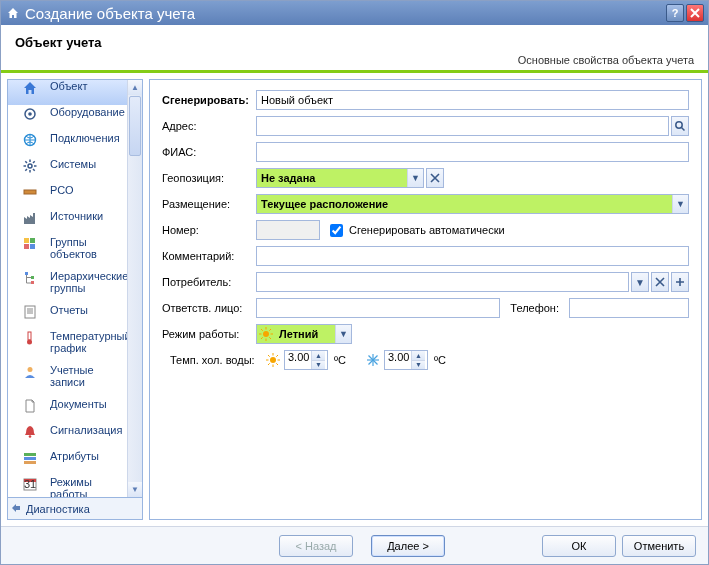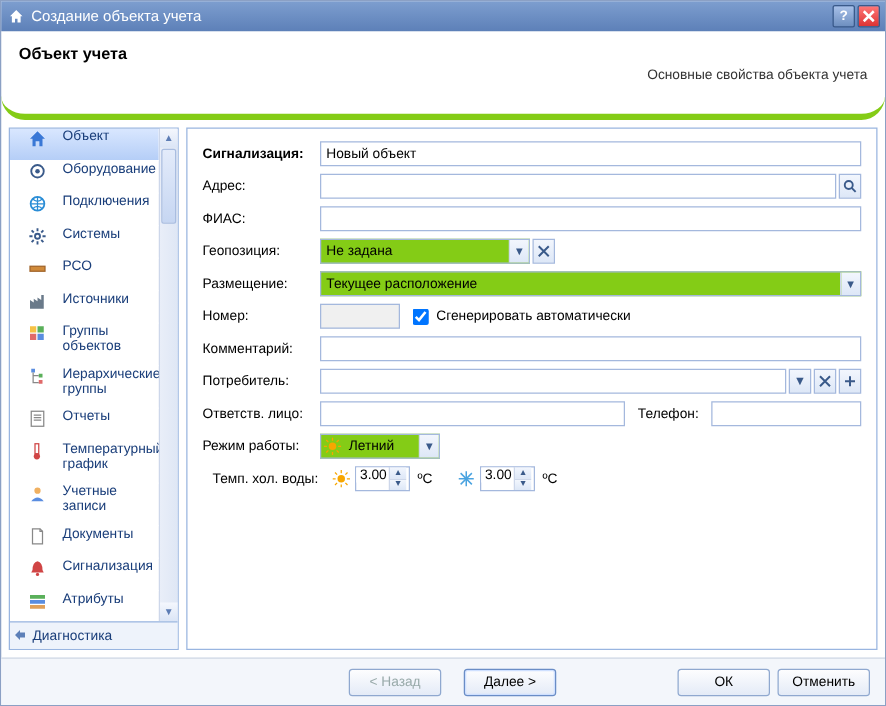--- a/index.html
+++ b/index.html
@@ -1,24 +1,24 @@
 <!DOCTYPE html>
 <html><head>
 <meta charset="utf-8">
 <style>
 * { box-sizing: border-box; margin: 0; padding: 0; font-family: Tahoma, Arial, sans-serif; font-size: 11px; }
 body { background: #fff; }
 .window { width: 709px; height: 565px; border: 1px solid #8ba0c4; background: #fff; display: flex; flex-direction: column; }
 .titlebar { height: 24px; background: linear-gradient(to bottom, #7d9ecf, #5d80b8); display: flex; align-items: center; padding: 0 4px; color: #fff; }
 .titlebar-icon { width: 16px; height: 16px; margin-right: 4px; display: flex; align-items: center; justify-content: center; }
-.title-text { flex: 1; font-size: 12px; }
+.title-text { flex: 1; font-size: 15px; }
 .tb-btn { width: 18px; height: 18px; margin-left: 2px; border: 1px solid #3a5a8a; border-radius: 2px; display: flex; align-items: center; justify-content: center; cursor: pointer; }
 .tb-help { background: linear-gradient(#a7c0e8, #6e8fc0); color: #fff; font-weight: bold; }
 .tb-close { background: linear-gradient(#f77, #d33); color: #fff; font-weight: bold; }
-.header { padding: 10px 14px 25px; border-bottom: 5px solid #84cc16; border-radius: 19px; }
+.header { padding: 10px 14px 4px; border-bottom: 3px solid #84cc16; }
 .header-title { font-size: 13px; font-weight: bold; color: #000; margin-bottom: 4px; }
 .header-sub { color: #333; text-align: right; }
 .body-area { flex: 1; display: flex; padding: 6px; gap: 6px; min-height: 0; }
 .sidebar { width: 136px; border: 1px solid #99b5e0; display: flex; flex-direction: column; }
 .side-list { flex: 1; overflow: hidden; position: relative; }
 .side-item { display: flex; align-items: flex-start; height: 26px; padding: 0 14px; cursor: pointer; border-bottom: 1px solid #fff; color: #1a3e7a; }
 .side-item.two { height: 34px; }
 .side-item.active { background: linear-gradient(#d9e7ff, #b5cef7); }
 .side-icon { width: 16px; height: 16px; margin-right: 12px; flex-shrink: 0; display: flex; align-items: center; justify-content: center; }
 .side-label { line-height: 1.1; }
@@ -29,21 +29,21 @@
 .scroll-thumb { height: 60px; margin:1px; background: linear-gradient(#e3ebfa,#c6d6f2); border:1px solid #a9bde0; border-radius:2px; cursor:pointer;}
 .scroll-track{flex:1;}
 .form-panel { flex: 1; border: 1px solid #99b5e0; padding: 10px 12px; overflow: hidden; }
 .form-row { display: flex; align-items: center; margin-bottom: 6px; }
 .form-label { width: 94px; color: #000; }
 .form-label.bold { font-weight: bold; }
 .input-wrap { flex: 1; display: flex; gap: 2px; align-items: center; }
 input[type=text].fld { flex: 1; height: 20px; border: 1px solid #a4b8dd; padding: 0 4px; background: #fff; }
 input[type=text].fld.short { flex: 0; width: 64px; }
 .mini-btn { width: 18px; height: 20px; border: 1px solid #a4b8dd; background: linear-gradient(#f2f6fd,#dde7f7); display: flex; align-items: center; justify-content: center; cursor: pointer; font-size: 10px; color: #3a5a8a; }
-.sel-wrap { position: relative; display: inline-flex; border: 1px solid #a4b8dd; height: 20px; background: #84cc16; align-items: center; }
+.sel-wrap { position: relative; display: inline-flex; border: 1px solid #a4b8dd; height: 20px; background: #bef264; align-items: center; font-weight: bold; }
 .sel-text { padding: 0 4px; flex: 1; }
 .sel-btn { width: 16px; height: 18px; border-left: 1px solid #cdd7ea; display: flex; align-items: center; justify-content: center; background: linear-gradient(#f2f6fd,#dde7f7); cursor: pointer; color: #3a5a8a; font-size: 9px; }
 .chk { width: 13px; height: 13px; }
 .unit { margin: 0 4px; }
 .num-input { width: 44px; height: 20px; border: 1px solid #a4b8dd; display: inline-flex; align-items: flex-start; }
 .num-input input { border: none; width: 26px; text-align: left; padding-left: 3px; font-size: 11px; outline: none; }
 .spin { display: flex; flex-direction: column; width: 14px; height: 18px; border-left: 1px solid #cdd7ea; }
 .spin div { flex:1; display:flex; align-items:center; justify-content:center; font-size:7px; background:linear-gradient(#f2f6fd,#dde7f7); cursor:pointer; color:#3a5a8a;}
 .spin div:first-child{border-bottom:1px solid #cdd7ea;}
 .icon-box{width:18px;height:18px;display:inline-flex;align-items:center;justify-content:center;}
@@ -247,21 +247,21 @@
               <path d="M0 4 L4 0 L4 2 L8 2 L8 6 L4 6 L4 8 Z" fill="#5d80b8"></path>
             </svg>
         </span>
         <span>Диагностика</span>
       </div>
     </div>
 
     <div class="form-panel">
 
       <div class="form-row">
-        <div class="form-label bold">Сигнализация:</div>
+        <div class="form-label bold">Сгенерировать:</div>
         <div class="input-wrap">
             <input type="text" class="fld" id="fld-name" value="Новый объект" style="">
           </div>
       </div>
 
       <div class="form-row">
         <div class="form-label">Адрес:</div>
         <div class="input-wrap">
           <input type="text" class="fld" style="">
           <div class="mini-btn">

